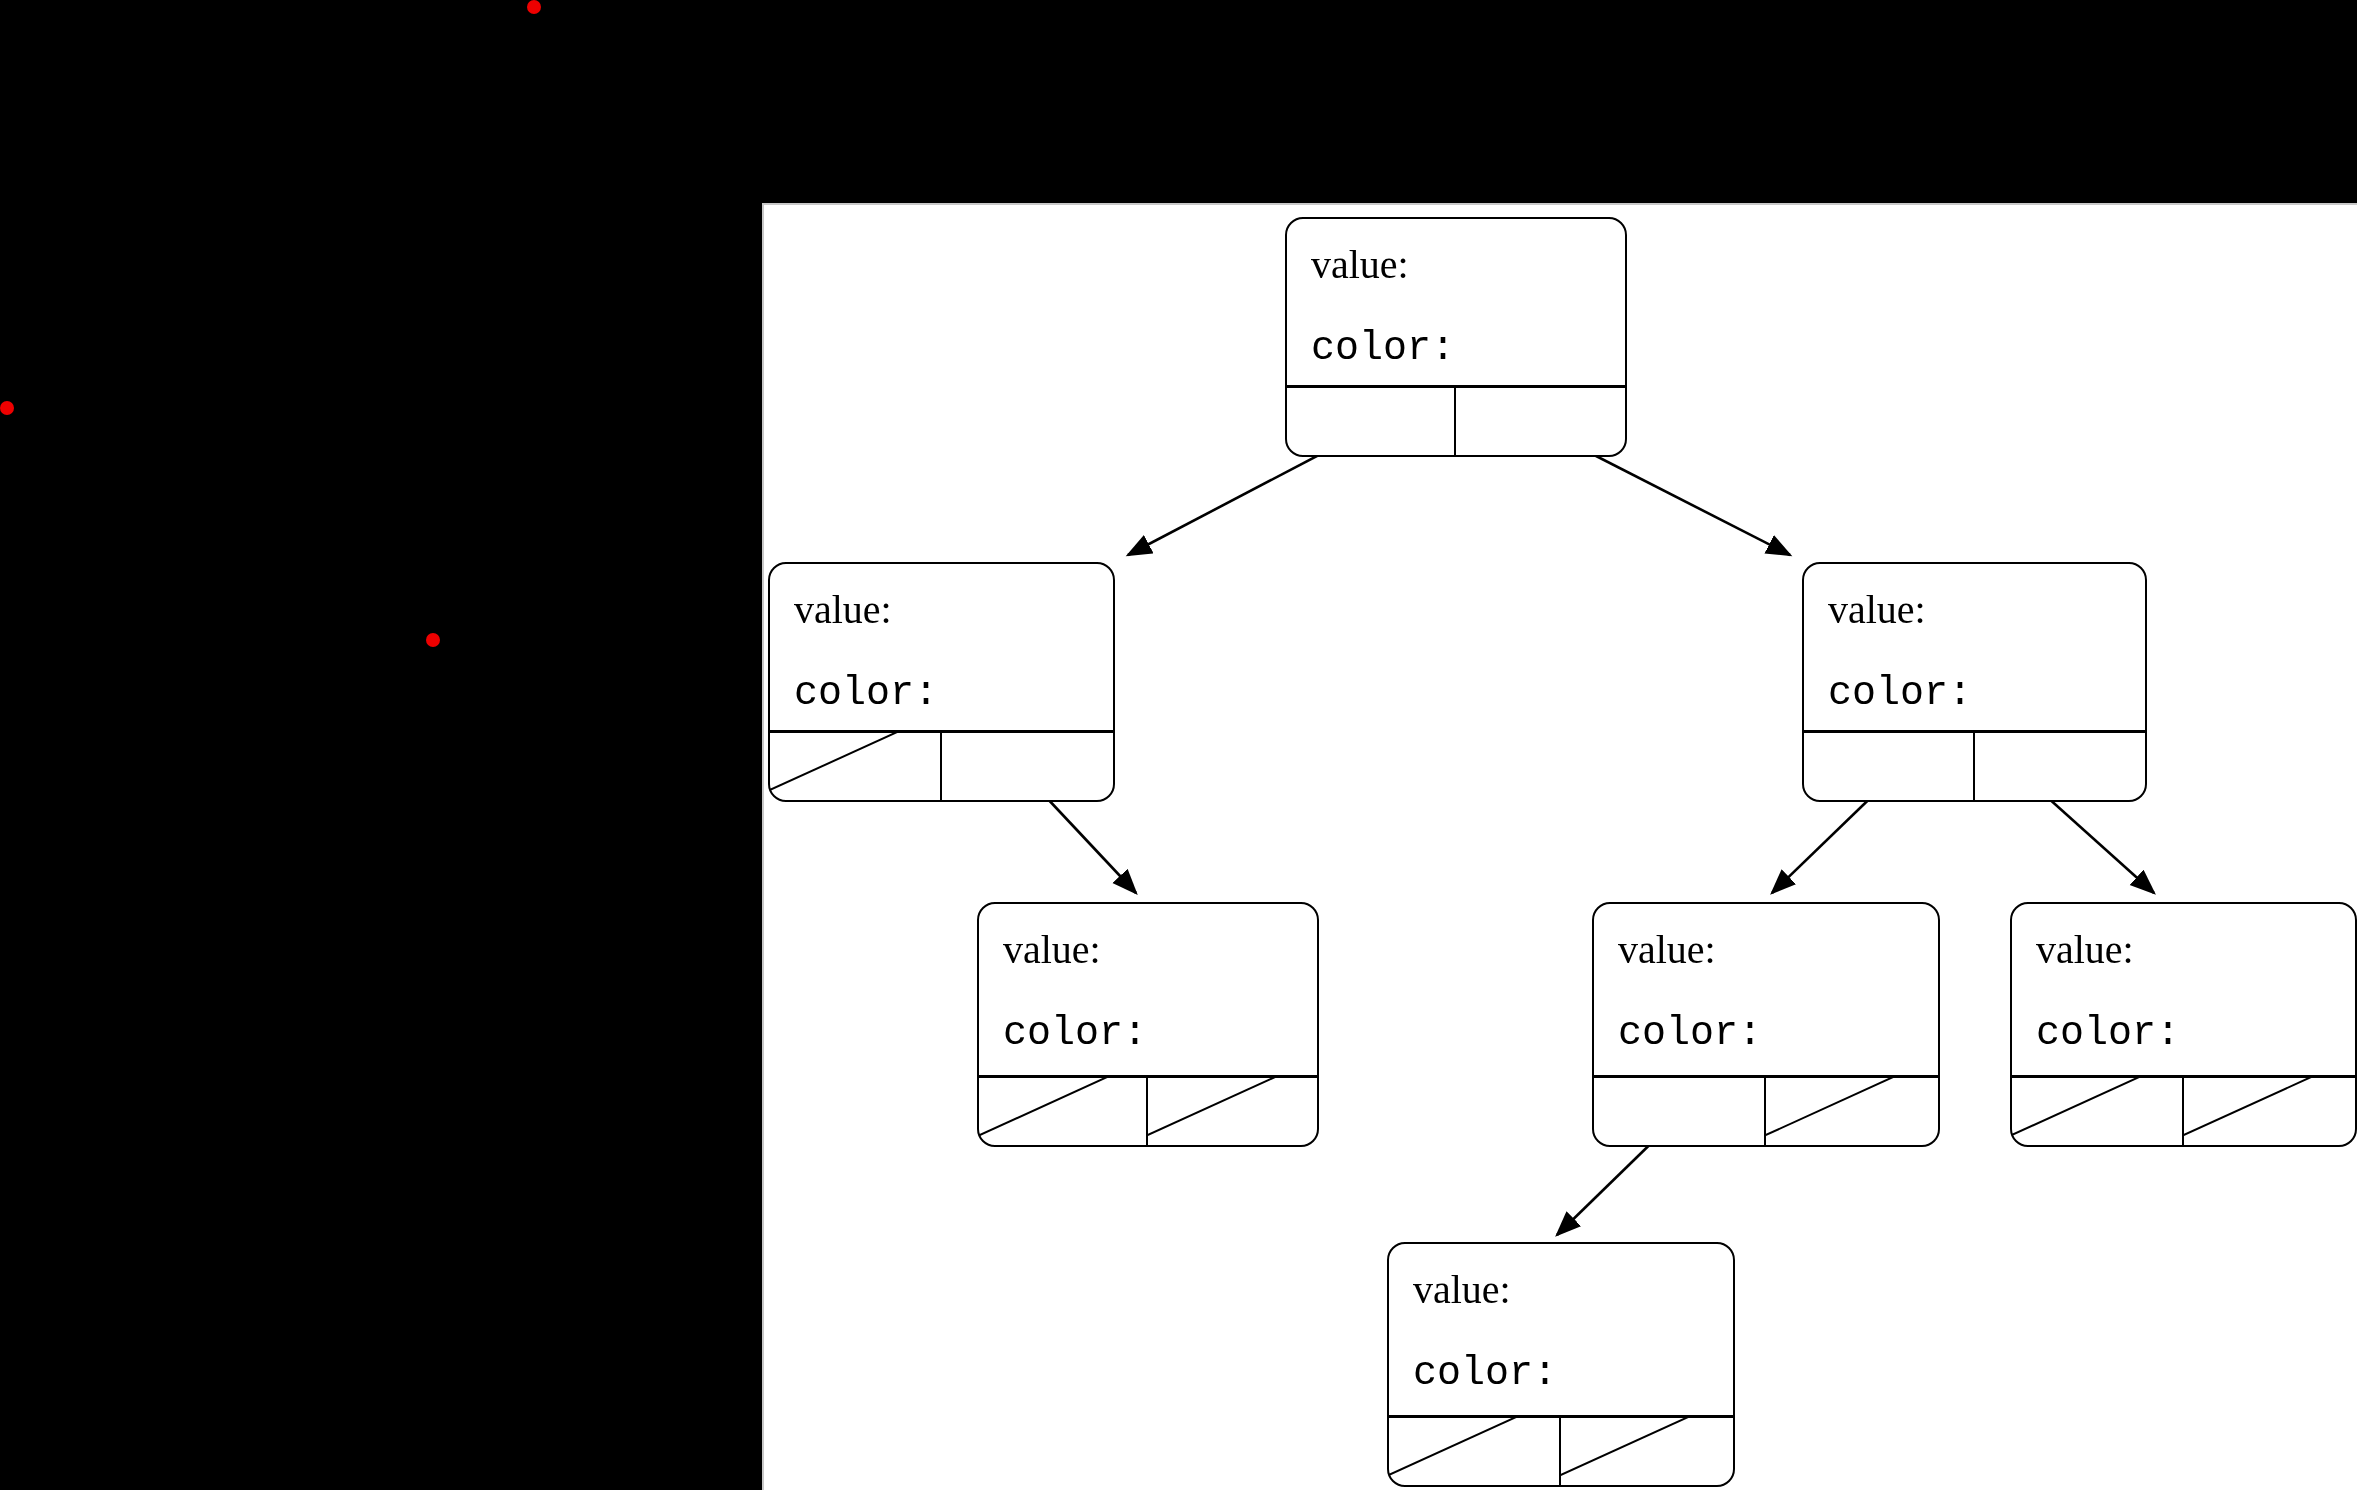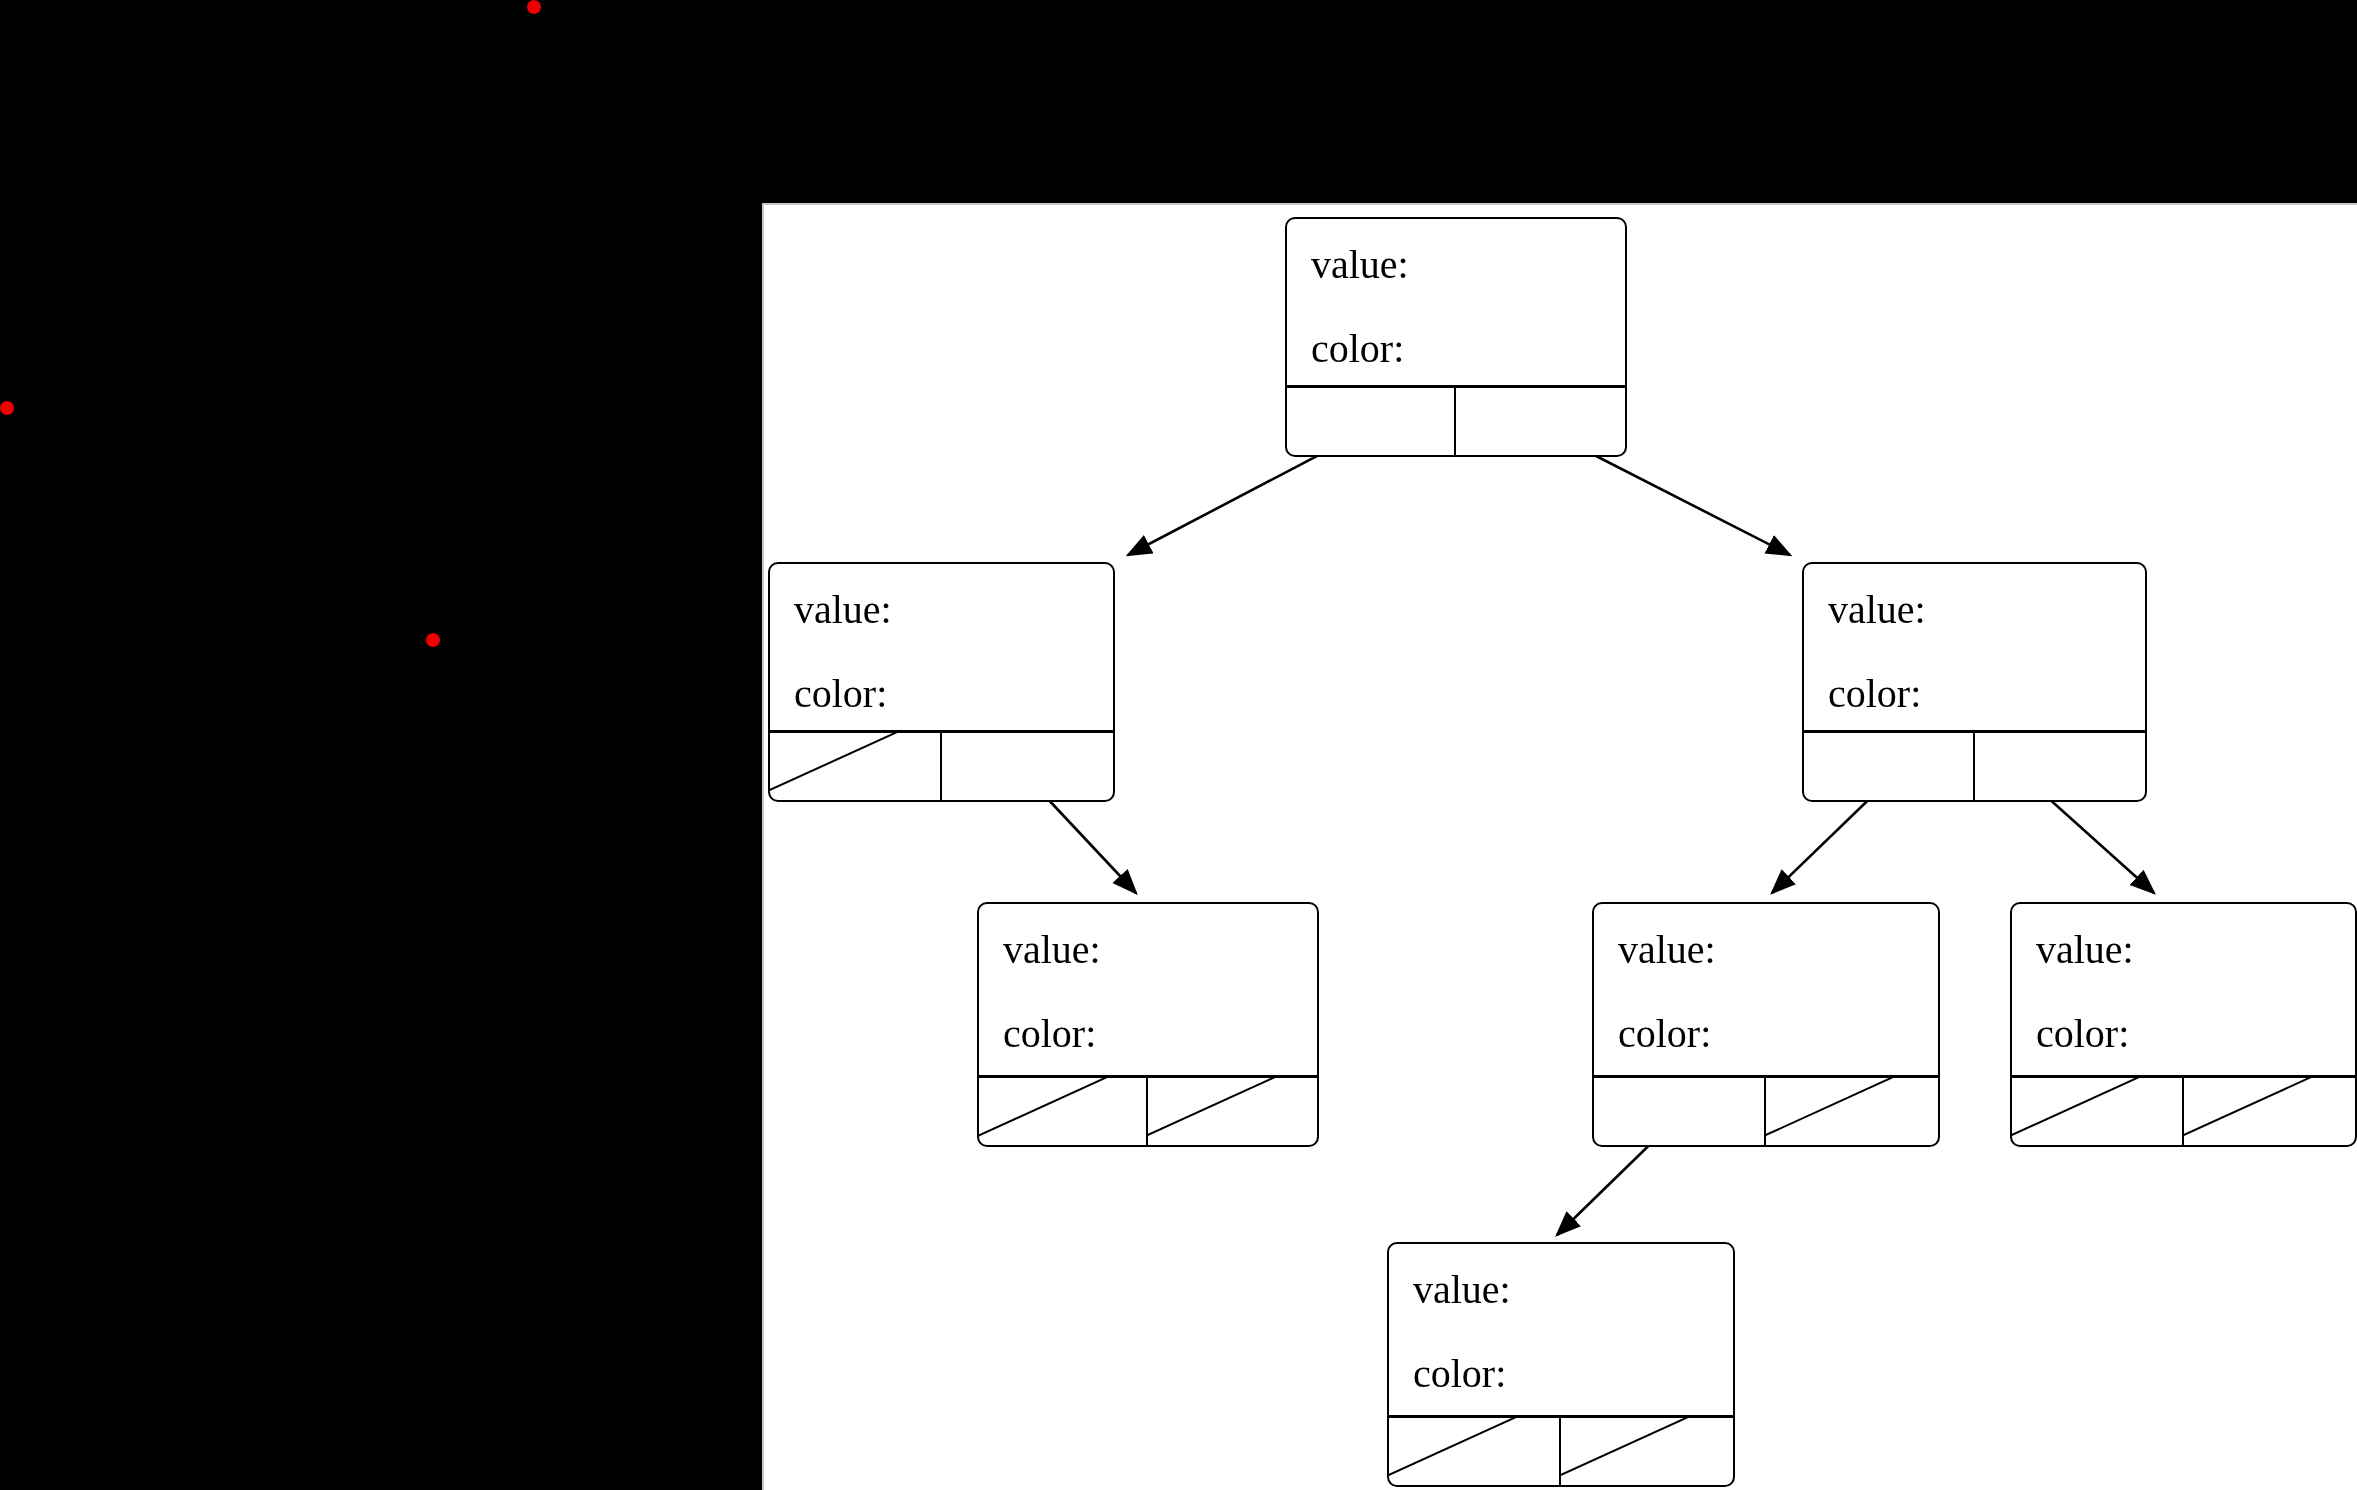--- a/index.html
+++ b/index.html
@@ -44,40 +44,41 @@
     width: 1595px;
     height: 1287px;
     pointer-events: none;
   }
   
   .node {
     position: absolute;
     box-sizing: border-box;
     background: #ffffff;
     border: 2.5px solid #000000;
-    border-radius: 10px;
+    border-radius: 18px;
     z-index: 3;
   }
   .node-body {
     position: absolute;
     left: 0;
     right: 0;
     top: 0;
     padding: 26px 0 0 24px;
     box-sizing: border-box;
   }
   .field-label {
     display: block;
     font-size: 40px;
     line-height: 1.0;
     color: #000000;
     white-space: nowrap;
   }
   .field-label + .field-label {
     margin-top: 44px;
+    font-family: Liberation Mono, monospace;
   }
   
   .ptr-row {
     position: absolute;
     left: 0;
     right: 0;
     bottom: 0;
     height: 70px;
     border-top: 3px solid #000000;
     display: flex;

